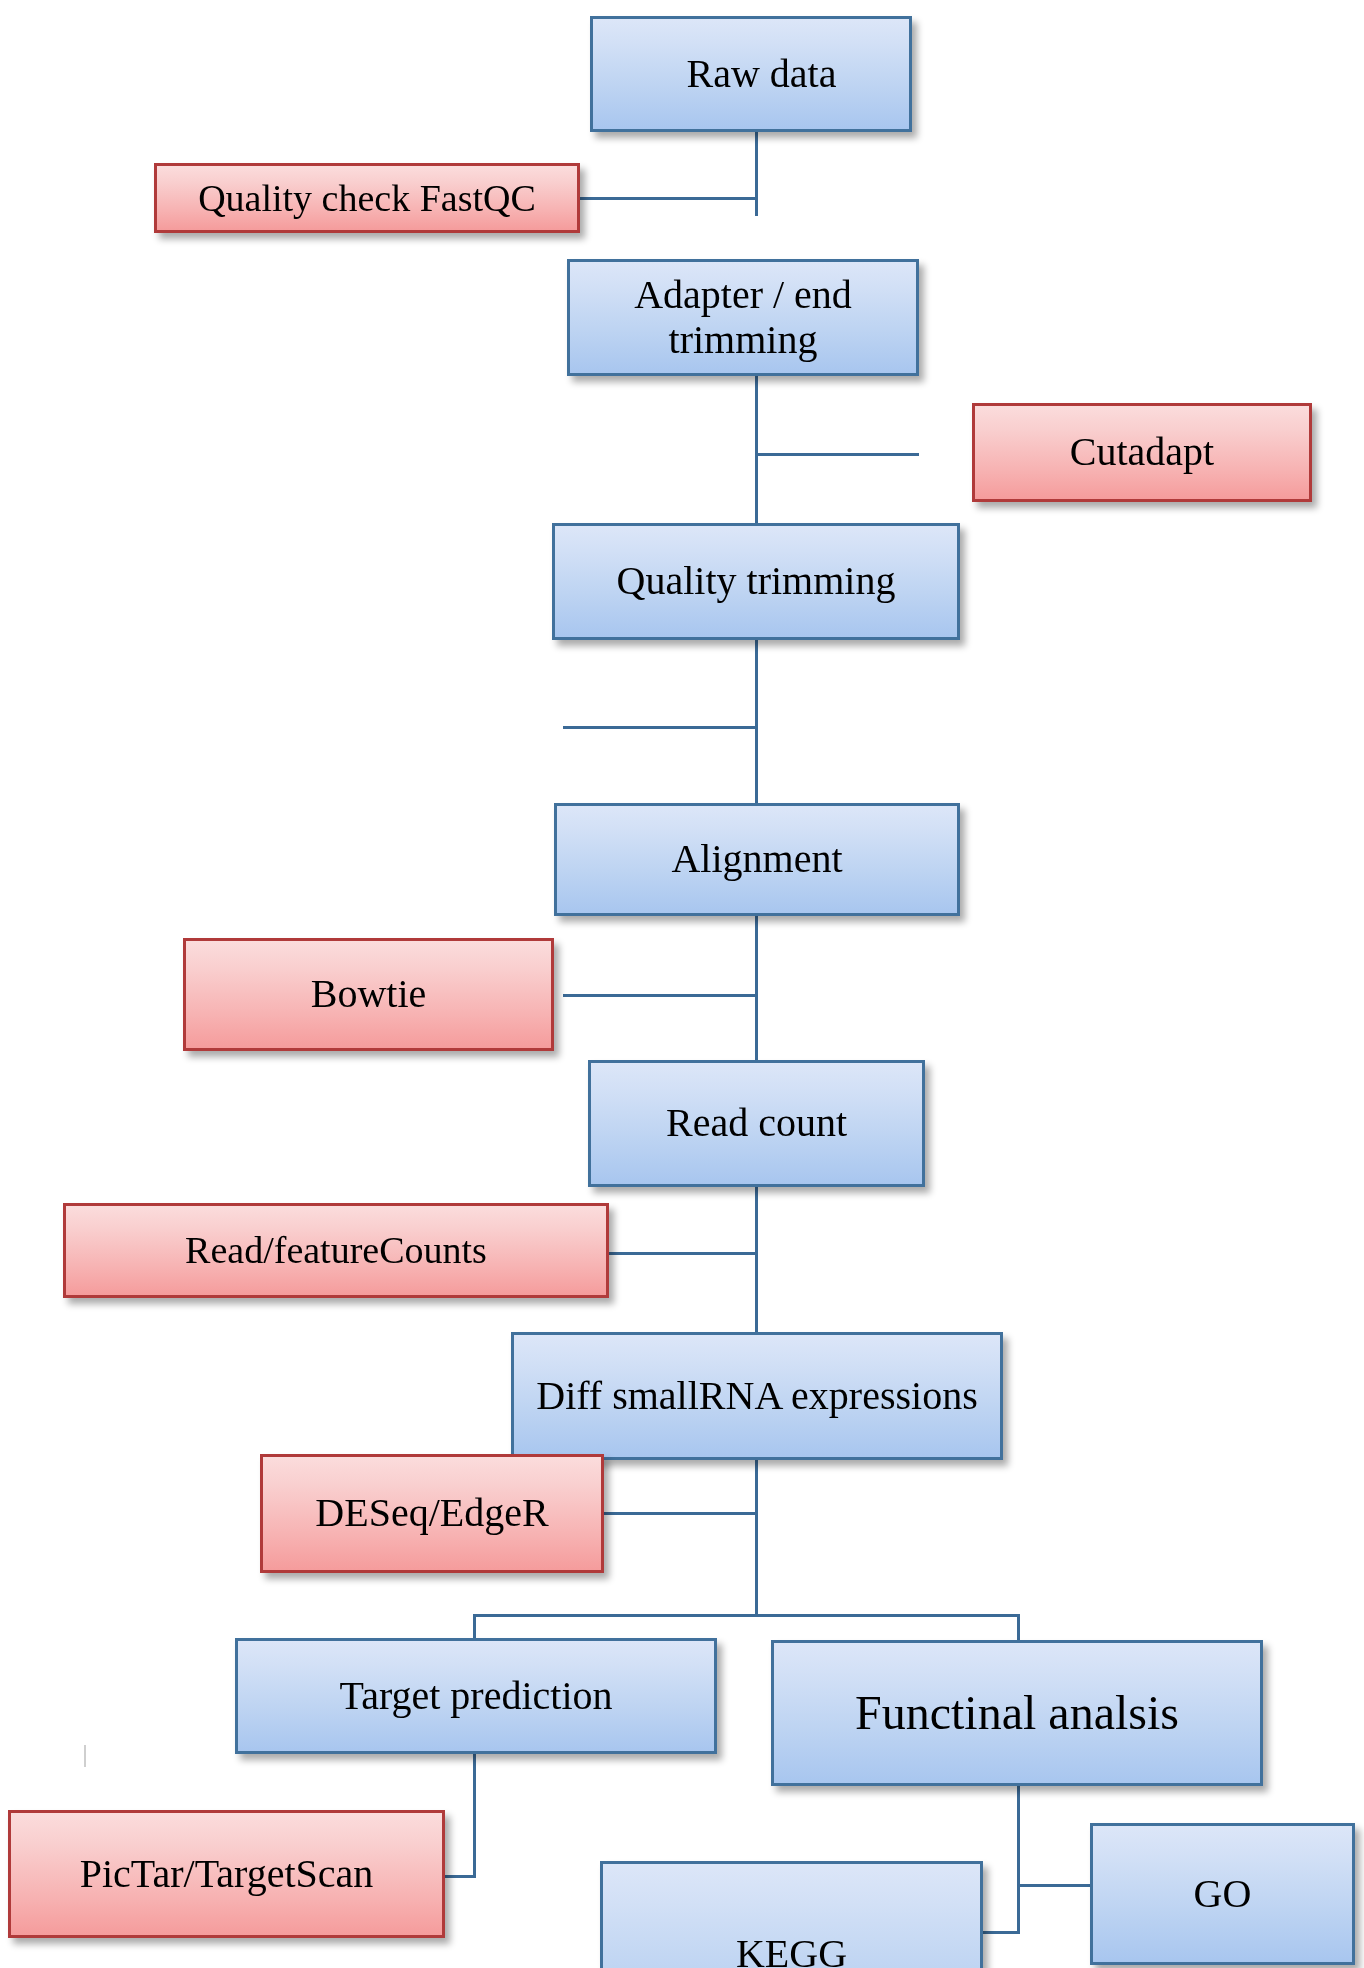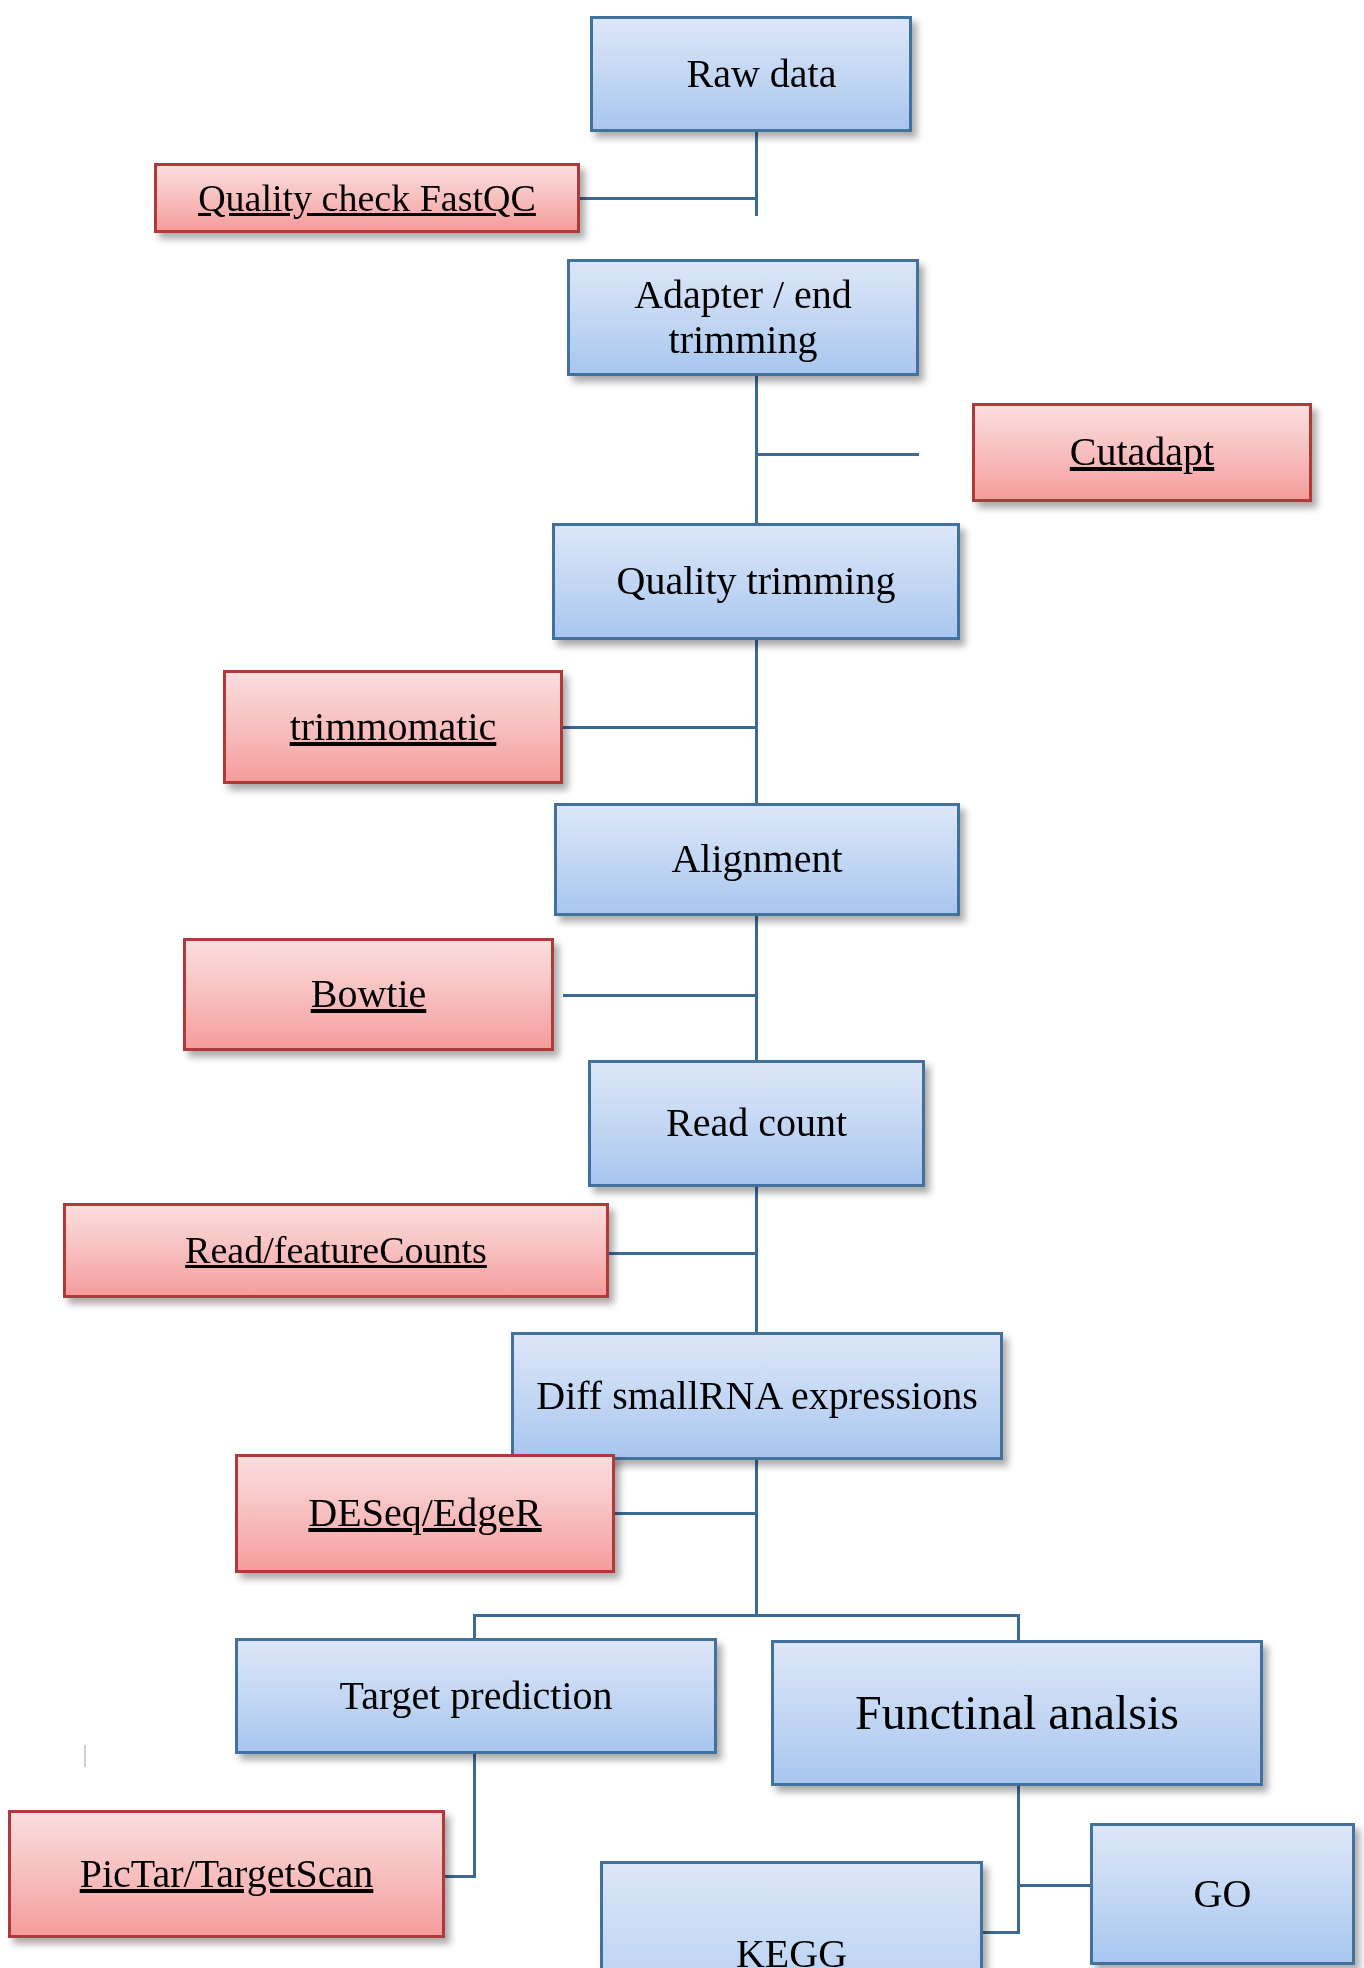--- a/index.html
+++ b/index.html
@@ -30,21 +30,20 @@
   }
 
   .node.blue {
     background: linear-gradient(to bottom, #dce6f8 0%, #d2e0f6 22%, #bed4f2 60%, #a8c6ef 100%);
     border: 3px solid #41719c;
   }
 
   .node.pink {
     background: linear-gradient(to bottom, #fbdcdc 0%, #f9cfcf 25%, #f7b3b3 68%, #f59c9c 100%);
     border: 3px solid #b03a3a;
-    text-decoration: underline;
   }
 
   .node .label {
     display: block;
     padding: 0 6px;
   }
 
   .edge {
     position: absolute;
     background: #3b6a96;
@@ -117,23 +116,20 @@
   </div>
 
   <div class="node pink" style="left:972px; top:403px; width:340px; height:99px; font-size:40px;">
     <span class="label">Cutadapt</span>
   </div>
 
   <div class="node blue" style="left:552px; top:523px; width:408px; height:117px; font-size:40px;">
     <span class="label">Quality trimming</span>
   </div>
 
-  <div class="node pink" style="left:223px; top:670px; width:340px; height:114px; font-size:40px;">
-    <span class="label">trimmomatic</span>
-  </div>
 
   <div class="node blue" style="left:554px; top:803px; width:406px; height:113px; font-size:40px;">
     <span class="label">Alignment</span>
   </div>
 
   <div class="node pink" style="left:183px; top:938px; width:371px; height:113px; font-size:40px;">
     <span class="label">Bowtie</span>
   </div>
 
   <div class="node blue" style="left:588px; top:1060px; width:337px; height:127px; font-size:40px;">
@@ -141,21 +137,21 @@
   </div>
 
   <div class="node pink" style="left:63px; top:1203px; width:546px; height:95px; font-size:38px;">
     <span class="label">Read/featureCounts</span>
   </div>
 
   <div class="node blue" style="left:511px; top:1332px; width:492px; height:128px; font-size:40px;">
     <span class="label">Diff smallRNA expressions</span>
   </div>
 
-  <div class="node pink" style="left:235px; top:1454px; width:380px; height:119px; font-size:40px;">
+  <div class="node pink" style="left:260px; top:1454px; width:344px; height:119px; font-size:40px;">
     <span class="label">DESeq/EdgeR</span>
   </div>
 
   <div class="node blue" style="left:235px; top:1638px; width:482px; height:116px; font-size:40px;">
     <span class="label">Target prediction</span>
   </div>
 
   <div class="node blue" style="left:771px; top:1640px; width:492px; height:146px; font-size:48px;">
     <span class="label">Functinal analsis</span>
   </div>

